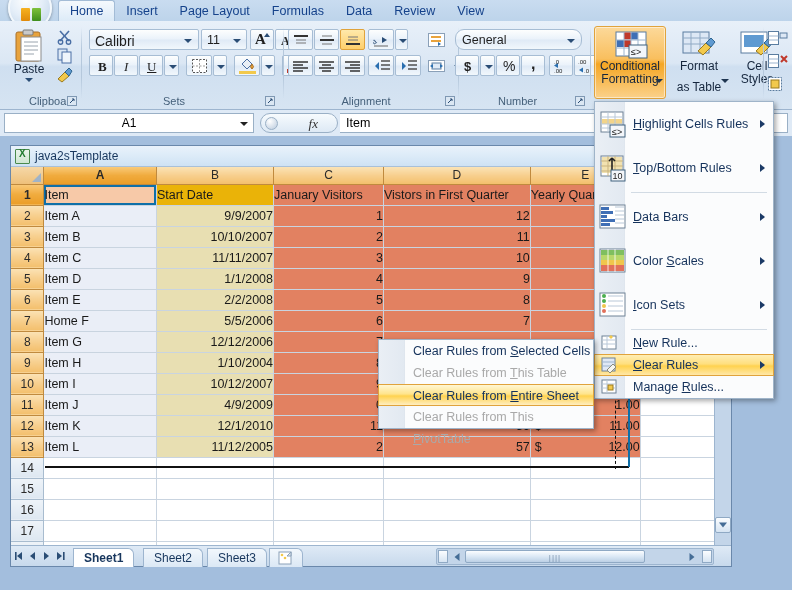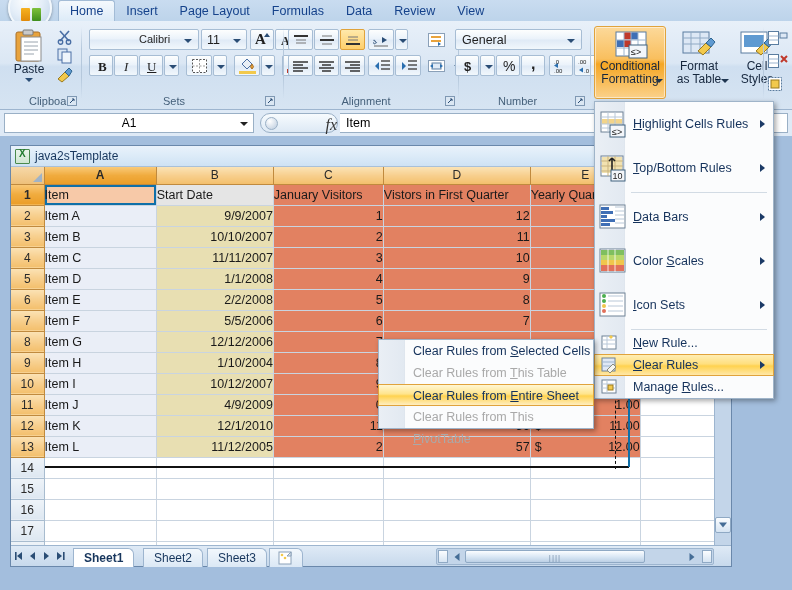--- a/index.html
+++ b/index.html
@@ -113,22 +113,22 @@
     position: absolute; left: 260px; top: 3px; width: 78px; height: 20px;
     background: linear-gradient(to bottom,#f7fbfe,#dde9f5);
     border: 1px solid #9ab0c6; border-radius: 10px;
   }
   .fx-pill .dot {
     position: absolute; left: 4px; top: 3px; width: 13px; height: 13px; border-radius: 50%;
     background: radial-gradient(circle at 35% 30%, #fff, #b9cadd);
     border: 1px solid #9ab0c6;
   }
   .fx-pill .fx {
-    position: absolute; right: 0; top: 2px; font-style: italic;
-    font-family: "Liberation Serif", serif; font-size: 16px; color: #333; margin-left: 24px;
+    position: absolute; right: 19px; top: 2px; font-style: italic;
+    font-family: "Liberation Serif", serif; font-size: 13px; color: #333; margin-left: 24px;
   }
   .fbar-input {
     position: absolute; left: 340px; top: 3px; width: 448px; height: 20px;
     background: #fff; border: 1px solid #9ab0c6; border-left: none;
     font-size: 12.5px; color: #000; line-height: 19px; padding-left: 6px;
   }
 
   
   .wb {
     position: absolute; left: 10px; top: 145px; width: 722px; height: 422px;
@@ -192,21 +192,21 @@
     background: linear-gradient(to bottom,#f9c978 0%, #f0ab3e 50%, #eb9d28 100%);
     font-weight: bold;
   }
   td.cell {
     height: 21px; font-size: 12.5px; color: #1a1a1a;
     border-right: 1px solid #c9d4e0; border-bottom: 1px solid #c9d4e0;
     white-space: nowrap; overflow: hidden; padding: 0 3px;
     background: #fff;
   }
   td.cell.hdrrow { background: #f7c9a8; }
-  td.cell.hdrrow.b { background: #e5e5e5; }
+  td.cell.hdrrow.b { background: #eab308; }
   td.cell.hdrrow.c { background: #e28161; }
   td.cell.col-a { background: #eaeef7; }
   td.cell.col-b { background: #e8dfb2; text-align: right; }
   td.cell.col-cde { background: #e28161; text-align: right; }
   td.cell.blank { background: #fff; }
   td.cell.sel {
     box-shadow: inset 0 0 0 2px #0f6fa8;
     position: relative;
   }
 
@@ -394,21 +394,21 @@
         <svg width="11" height="11">
           <rect x="0.5" y="0.5" width="9" height="9" fill="#dbe7f3" stroke="#7f98b3"></rect>
           <path d="M3 7 L7 3 M5 3 H7 V5" stroke="#2a4d75" fill="none"></path>
         </svg>
       </div>
       <div class="grp-sep" style="left:81px;"></div>
     </div>
 
     <div class="grp" style="left:84px;width:200px;">
       <div class="ctl" style="left:5px;top:6px;width:110px;height:21px;">
-        <div class="ctl-txt" style="left:5px;top:3px;font-size:11px;margin-left:44px;">Calibri</div>
+        <div class="ctl-txt" style="left:5px;top:3px;font-size:14px;">Calibri</div>
         <div style="position:absolute;right:6px;top:9px;width:0;height:0;border-left:4px solid transparent;border-right:4px solid transparent;border-top:4px solid #2a4d75;"></div>
       </div>
       <div class="ctl" style="left:117px;top:6px;width:46px;height:21px;">
         <div class="ctl-txt" style="left:5px;top:3px;font-size:12.5px;">11</div>
         <div style="position:absolute;right:5px;top:9px;width:0;height:0;border-left:4px solid transparent;border-right:4px solid transparent;border-top:4px solid #2a4d75;"></div>
       </div>
       <div class="ctl" style="left:166px;top:6px;width:24px;height:21px;">
         <div class="ctl-txt" style="left:4px;top:1px;font-size:15px;font-weight:bold;font-family:'Liberation Serif',serif;">A</div>
         <div style="position:absolute;right:3px;top:3px;width:0;height:0;border-left:3px solid transparent;border-right:3px solid transparent;border-bottom:4px solid #2a4d75;"></div>
       </div>
@@ -558,21 +558,21 @@
       <div class="dlg-launch" style="left:158px;">
         <svg width="11" height="11">
           <rect x="0.5" y="0.5" width="9" height="9" fill="#dbe7f3" stroke="#7f98b3"></rect>
           <path d="M3 7 L7 3 M5 3 H7 V5" stroke="#2a4d75" fill="none"></path>
         </svg>
       </div>
       <div class="grp-sep" style="left:172px;"></div>
     </div>
 
     <div class="grp" style="left:450px;width:140px;">
-      <div class="ctl" style="left:5px;top:6px;width:127px;height:21px;">
+      <div class="ctl" style="left:5px;top:6px;width:127px;height:21px;border-radius:9px;">
         <div class="ctl-txt" style="left:6px;top:3px;font-size:12.5px;">General</div>
         <div style="position:absolute;right:6px;top:9px;width:0;height:0;border-left:4px solid transparent;border-right:4px solid transparent;border-top:4px solid #2a4d75;"></div>
       </div>
       <div class="ctl" style="left:5px;top:32px;width:24px;height:21px;">
         <div class="ctl-txt" style="left:8px;top:3px;font-weight:bold;font-size:13px;">$</div>
       </div>
       <div class="ctl" style="left:30px;top:32px;width:15px;height:21px;">
         <div style="position:absolute;left:4px;top:9px;width:0;height:0;border-left:4px solid transparent;border-right:4px solid transparent;border-top:4px solid #2a4d75;"></div>
       </div>
       <div class="ctl" style="left:46px;top:32px;width:24px;height:21px;">
@@ -631,21 +631,21 @@
         <svg width="36" height="28" style="position:absolute;left:13px;top:4px;">
           <rect x="1" y="1" width="26" height="21" fill="#dde8f5" stroke="#5a7da0"></rect>
           <line x1="1" y1="7" x2="27" y2="7" stroke="#8fa9c4"></line>
           <line x1="1" y1="13" x2="27" y2="13" stroke="#8fa9c4"></line>
           <line x1="9" y1="1" x2="9" y2="22" stroke="#8fa9c4"></line>
           <line x1="18" y1="1" x2="18" y2="22" stroke="#8fa9c4"></line>
           <path d="M16 20 l8 -8 l5 4 l-8 8 z" fill="#f2c94c" stroke="#9a7a1e"></path>
           <path d="M24 12 l5 -5 l4 4 l-4 5 z" fill="#5f9ad1" stroke="#2f6590"></path>
         </svg>
         <div class="big-btn-lbl" style="top:33px;">Format</div>
-        <div class="big-btn-lbl" style="top:46px;">as Table</div>
+        <div class="big-btn-lbl" style="top:54px;">as Table</div>
         <div style="position:absolute;left:52px;top:52px;width:0;height:0;border-left:4px solid transparent;border-right:4px solid transparent;border-top:4px solid #1e3550;"></div>
       </div>
       <div class="ctl flat" style="left:139px;top:3px;width:52px;height:73px;">
         <svg width="36" height="28" style="position:absolute;left:8px;top:4px;">
           <rect x="1" y="1" width="26" height="21" fill="#ffffff" stroke="#5a7da0"></rect>
           <rect x="4" y="4" width="20" height="12" fill="#5f9ad1"></rect>
           <path d="M16 20 l8 -8 l5 4 l-8 8 z" fill="#f2c94c" stroke="#9a7a1e"></path>
           <path d="M24 12 l5 -5 l4 4 l-4 5 z" fill="#5f9ad1" stroke="#2f6590"></path>
         </svg>
         <div class="big-btn-lbl" style="top:33px;">Cell</div>
@@ -767,21 +767,21 @@
           <td class="cell col-a">Item E</td>
           <td class="cell col-b">2/2/2008</td>
           <td class="cell col-cde">5</td>
           <td class="cell col-cde">8</td>
           <td class="cell col-cde"></td>
           <td class="cell blank"></td>
             </tr>
 
         <tr>
               <th class="rowh">7</th>
-          <td class="cell col-a">Item F</td>
+          <td class="cell col-a">Home F</td>
           <td class="cell col-b">5/5/2006</td>
           <td class="cell col-cde">6</td>
           <td class="cell col-cde">7</td>
           <td class="cell col-cde"></td>
           <td class="cell blank"></td>
             </tr>
 
         <tr>
               <th class="rowh">8</th>
           <td class="cell col-a">Item G</td>

